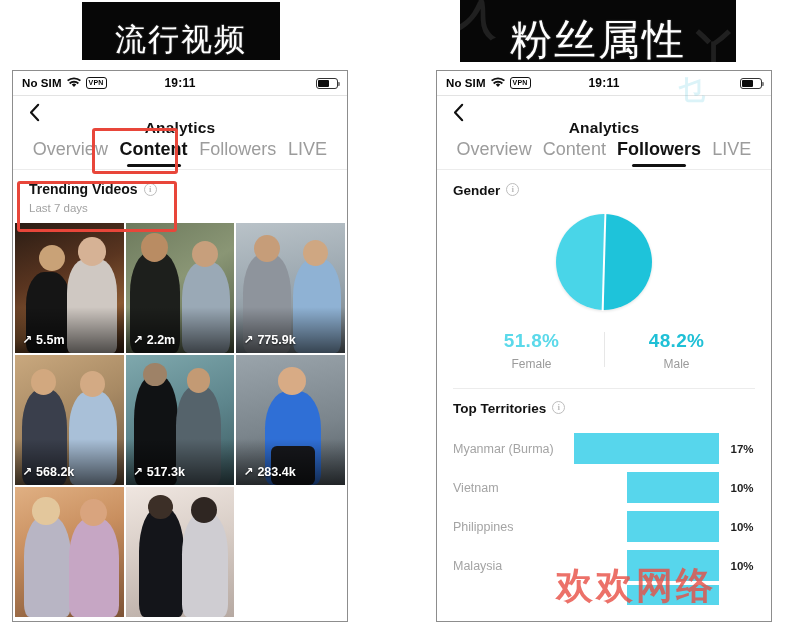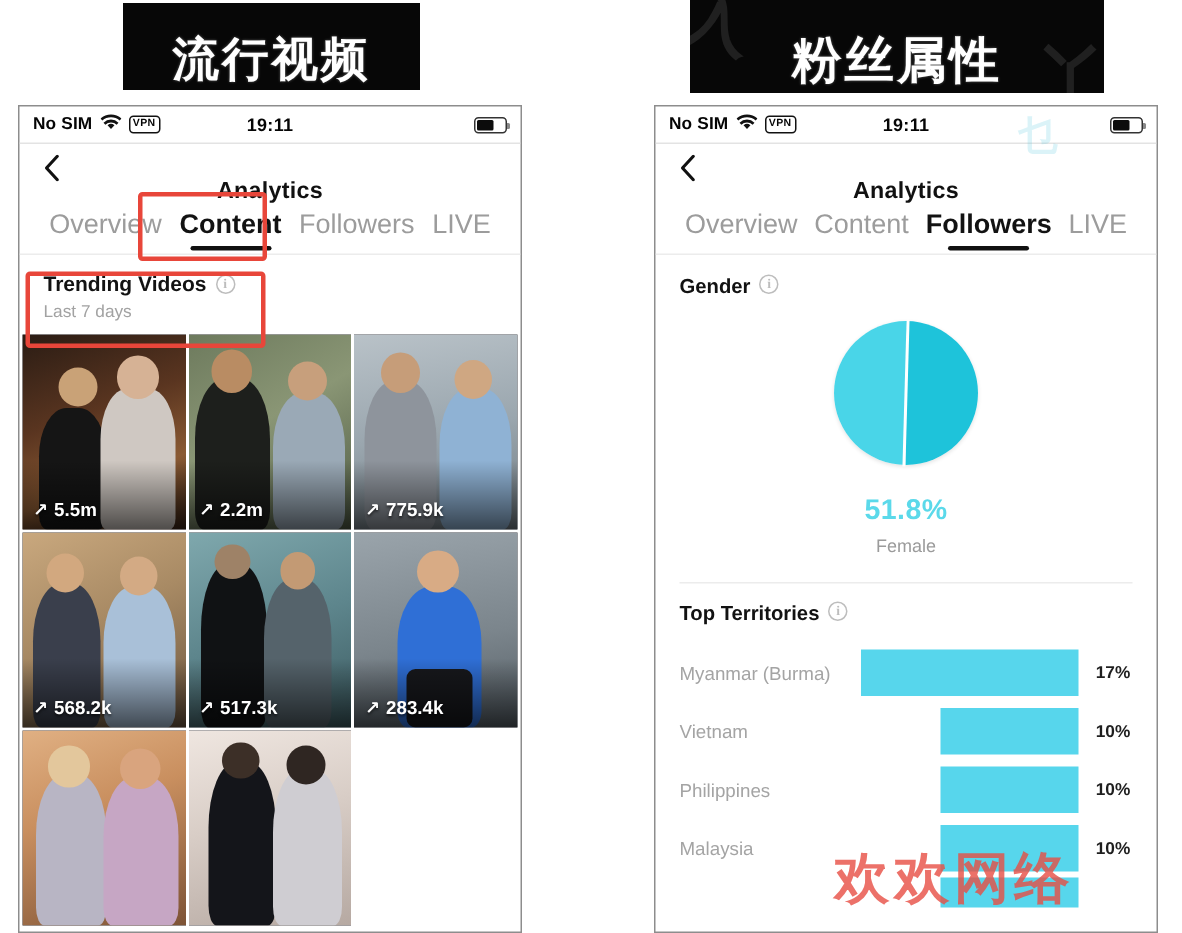--- a/index.html
+++ b/index.html
@@ -13,30 +13,30 @@
 
   
   .banner {
     position: absolute;
     background: #070707;
     display: flex; align-items: center; justify-content: center;
     overflow: hidden;
   }
   .banner-text {
     color: #ffffff;
-    font-weight: 700;
+    font-weight: 400;
     letter-spacing: 2px;
     white-space: nowrap;
     text-shadow: 0 0 2px rgba(255,255,255,.35);
     margin-top: 18px;
   }
   #banner-left  { left: 82px;  top: 2px; width: 198px; height: 58px; }
   #banner-right { left: 460px; top: 0px; width: 276px; height: 62px; }
   #banner-left .banner-text  { font-size: 31px; }
-  #banner-right .banner-text { font-size: 33px; }
+  #banner-right .banner-text { font-size: 42px; }
   .banner-ghost {
     position: absolute; color: rgba(255,255,255,.10);
     font-size: 46px; font-weight: 700; pointer-events: none;
   }
 
   
   .phone {
     position: absolute;
     background: #ffffff;
     border: 1px solid #8d8d8d;
@@ -479,20 +479,24 @@
           <div class="pie-half pie-right"></div>
           <div class="pie-split"></div>
         </div>
       </div>
 
       <div class="gender-legend">
         <div class="gl-col">
           <div class="gl-pct female">51.8%</div>
           <div class="gl-label">Female</div>
         </div>
+        <div class="gl-col">
+          <div class="gl-pct male">48.2%</div>
+          <div class="gl-label">Male</div>
+        </div>
       </div>
     </div>
 
     <div class="hr"></div>
 
     <div class="rsec" style="padding-top:12px;">
       <div class="rsec-title-row">
         <span class="rsec-title">Top Territories</span>
         <span class="info-i">i</span>
       </div>

